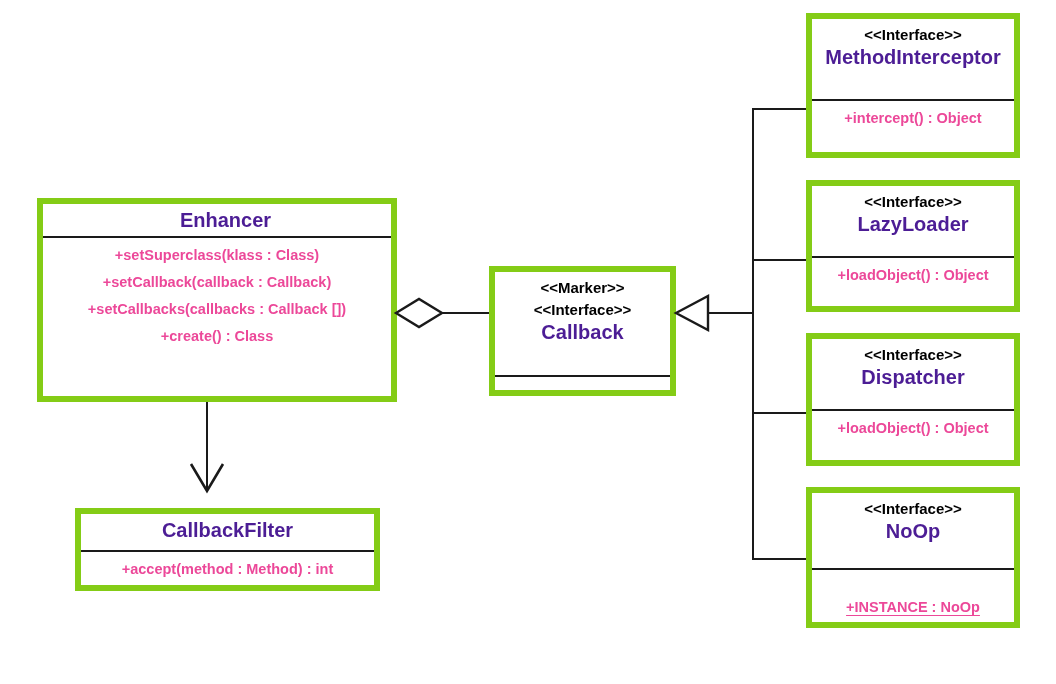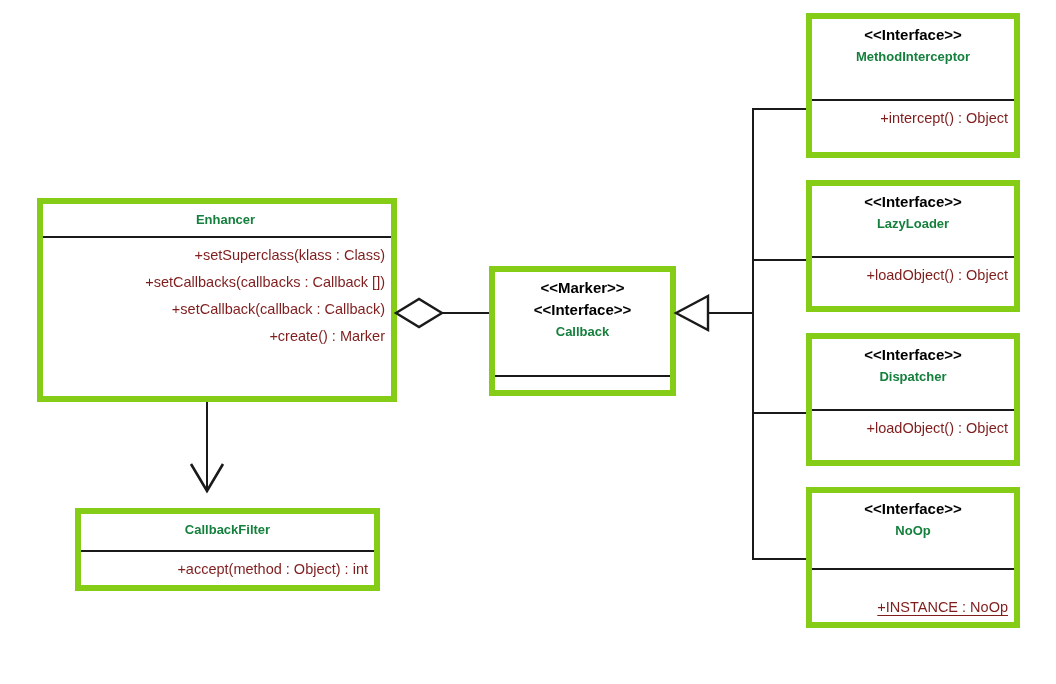--- a/index.html
+++ b/index.html
@@ -27,43 +27,44 @@
     border: 6px solid #84cc16;
     z-index: 5;
   }
   .uml-header {
     box-sizing: border-box;
     border-bottom: 2px solid #1a1a1a;
     text-align: center;
     padding: 5px 4px 6px 4px;
   }
   .uml-title {
-    font-size: 13px;
+    font-size: 20px;
     font-weight: bold;
-    color: #15803d;
+    color: #4c1d95;
     line-height: 22px;
     white-space: nowrap;
   }
   .uml-stereotype {
     font-size: 15px;
     font-weight: bold;
     color: #000000;
     line-height: 22px;
     white-space: nowrap;
   }
   .uml-body {
     box-sizing: border-box;
     padding: 4px 6px 4px 6px;
   }
   .uml-member {
     font-size: 14.5px;
-    color: #7f1d1d;
+    color: #ec4899;
     line-height: 27px;
     white-space: nowrap;
-    text-align: right;
+    text-align: center;
+    font-weight: bold;
   }
   .uml-member.static-member {
     text-decoration: underline;
     text-underline-offset: 3px;
     margin-top: 20px;
   }
   
   .edge {
     position: absolute;
     background: #1a1a1a;
@@ -82,32 +83,32 @@
 <body>
 
 <div id="canvas">
 
   <div class="uml-box" style="left:37px; top:198px; width:360px; height:204px;">
     <div class="uml-header" style="height:34px;padding-left:21px;">
       <div class="uml-title">Enhancer</div>
     </div>
     <div class="uml-body">
       <div class="uml-member">+setSuperclass(klass : Class)</div>
+      <div class="uml-member">+setCallback(callback : Callback)</div>
       <div class="uml-member">+setCallbacks(callbacks : Callback [])</div>
-      <div class="uml-member">+setCallback(callback : Callback)</div>
-      <div class="uml-member">+create() : Marker</div>
+      <div class="uml-member">+create() : Class</div>
     </div>
   </div>
 
   <div class="uml-box" style="left:75px; top:508px; width:305px; height:83px;">
     <div class="uml-header" style="height:38px;">
       <div class="uml-title">CallbackFilter</div>
     </div>
     <div class="uml-body">
-      <div class="uml-member">+accept(method : Object) : int</div>
+      <div class="uml-member">+accept(method : Method) : int</div>
     </div>
   </div>
 
   <div class="uml-box" style="left:489px; top:266px; width:187px; height:130px;">
     <div class="uml-header" style="height:105px;">
       <div class="uml-stereotype">&lt;&lt;Marker&gt;&gt;</div>
       <div class="uml-stereotype">&lt;&lt;Interface&gt;&gt;</div>
       <div class="uml-title">Callback</div>
     </div>
     <div class="uml-body"></div>

